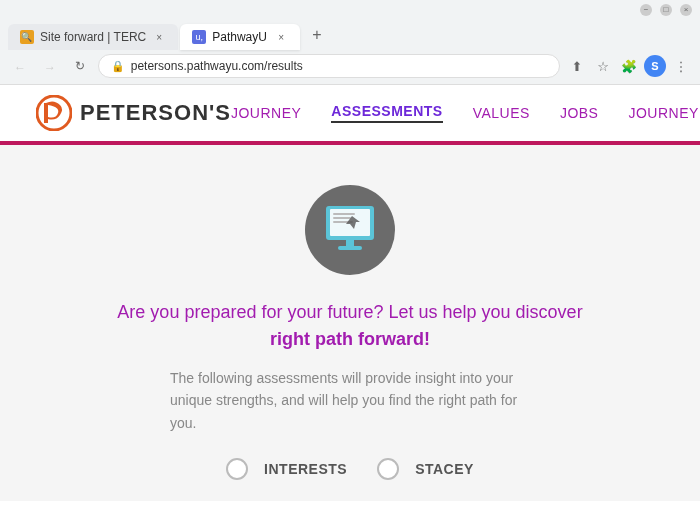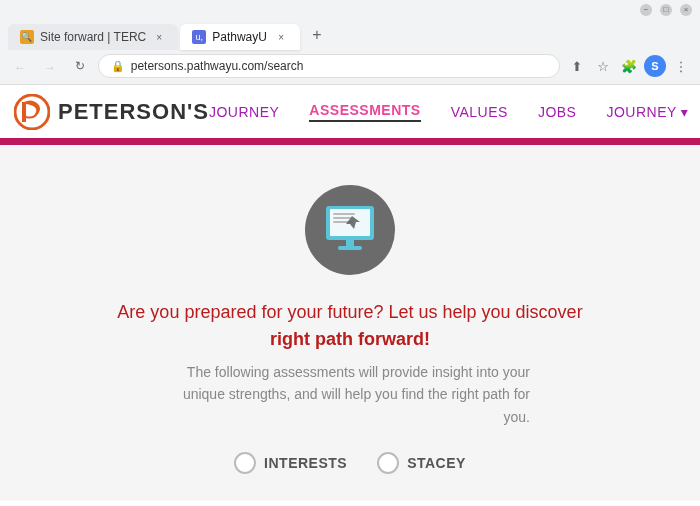--- a/index.html
+++ b/index.html
@@ -21,38 +21,38 @@
     .url-bar { flex: 1; background: #fff; border: 1px solid #ddd; border-radius: 20px; padding: 4px 12px; font-size: 12px; color: #333; display: flex; align-items: center; gap: 6px; }
     .url-bar .lock-icon { color: #666; font-size: 11px; }
     .url-text { color: #333; font-size: 12px; }
     .address-actions { display: flex; gap: 4px; }
     .address-action-btn { width: 22px; height: 22px; display: flex; align-items: center; justify-content: center; font-size: 13px; color: #666; cursor: pointer; border-radius: 50%; }
 
     
     .page { background: #f5f5f5; height: calc(506px - 90px); overflow: hidden; }
 
     
-    .site-header { background: #fff; border-bottom: 7px solid #be185d; padding: 0 14px; display: flex; align-items: center; height: 60px; }
+    .site-header { background: #fff; border-bottom: 4px solid #be185d; padding: 0 36px; display: flex; align-items: center; height: 60px; }
     .logo { display: flex; align-items: center; gap: 8px; text-decoration: none; }
     .logo-icon { width: 36px; height: 36px; }
     .logo-text { font-size: 22px; font-weight: bold; color: #333; letter-spacing: 1px; }
     .nav { margin-left: auto; display: flex; gap: 30px; align-items: center; }
     .nav-item { font-size: 14px; color: #a21caf; text-decoration: none; letter-spacing: 0.5px; cursor: pointer; }
-    .nav-item.active { color: #ec4899; font-weight: bold; border-bottom: 2px solid #333; padding-bottom: 2px; }
+    .nav-item.active { color: #6d28d9; font-weight: bold; border-bottom: 2px solid #333; padding-bottom: 2px; }
     .nav-item-dropdown { display: flex; align-items: center; gap: 4px; }
 
     
     .main-content { display: flex; flex-direction: column; align-items: center; padding: 40px 20px 20px 20px; }
     .monitor-icon-wrap { width: 90px; height: 90px; background: #6b6b6b; border-radius: 50%; display: flex; align-items: center; justify-content: center; margin-bottom: 24px; }
     .monitor-svg { width: 56px; height: 56px; }
-    .headline { font-size: 18px; color: #b91c1c; text-align: center; line-height: 1.5; margin-bottom: 8px; font-weight: normal; }
+    .headline { font-size: 18px; color: #a21caf; text-align: center; line-height: 1.5; margin-bottom: 14px; font-weight: normal; }
     .headline strong { font-weight: bold; }
-    .subtext { font-size: 14px; color: #888; text-align: right; line-height: 1.6; margin-bottom: 24px; max-width: 360px; }
+    .subtext { font-size: 14px; color: #888; text-align: left; line-height: 1.6; margin-bottom: 24px; max-width: 360px; }
     .radio-group { display: flex; gap: 30px; margin-bottom: 28px; align-items: center; }
-    .radio-option { display: flex; align-items: center; gap: 8px; cursor: pointer; }
+    .radio-option { display: flex; align-items: center; gap: 16px; cursor: pointer; }
     .radio-circle { width: 22px; height: 22px; border-radius: 50%; border: 2px solid #bbb; background: #fff; display: flex; align-items: center; justify-content: center; }
     .radio-label { font-size: 14px; color: #555; font-weight: 600; letter-spacing: 0.5px; }
   </style>
 </head>
 <body>
 
 <div class="browser-chrome">
 
   <div class="title-bar">
     <span class="title-bar-btn">−</span>
@@ -73,21 +73,21 @@
     </div>
     <div class="tab-new">+</div>
   </div>
 
   <div class="address-bar">
     <div class="nav-btn disabled">←</div>
     <div class="nav-btn disabled">→</div>
     <div class="nav-btn">↻</div>
     <div class="url-bar">
       <span class="lock-icon">🔒</span>
-      <span class="url-text">petersons.pathwayu.com/search</span>
+      <span class="url-text">petersons.pathwayu.com/results</span>
     </div>
     <div class="address-actions">
       <div class="address-action-btn">⬆</div>
       <div class="address-action-btn">☆</div>
       <div class="address-action-btn">🧩</div>
       <div class="address-action-btn" style="background:#4285f4; color:#fff; border-radius:50%; width:22px; height:22px; font-size:11px; font-weight:bold;">S</div>
       <div class="address-action-btn">⋮</div>
     </div>
   </div>
 </div>

